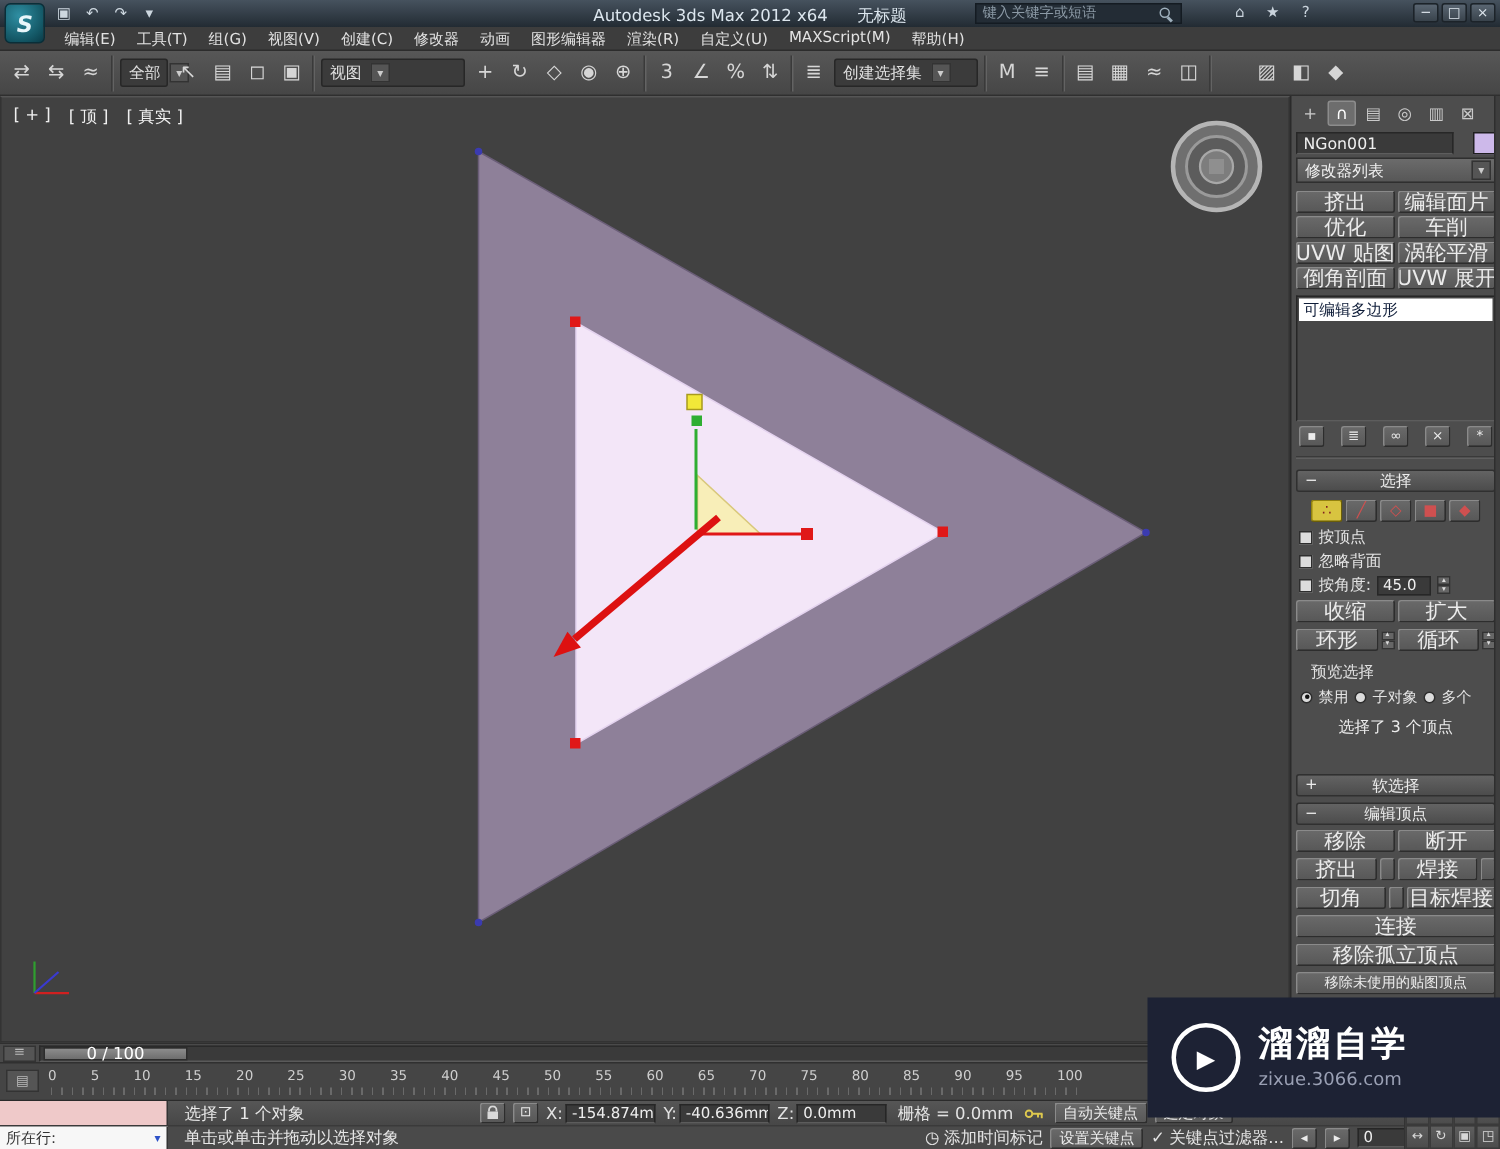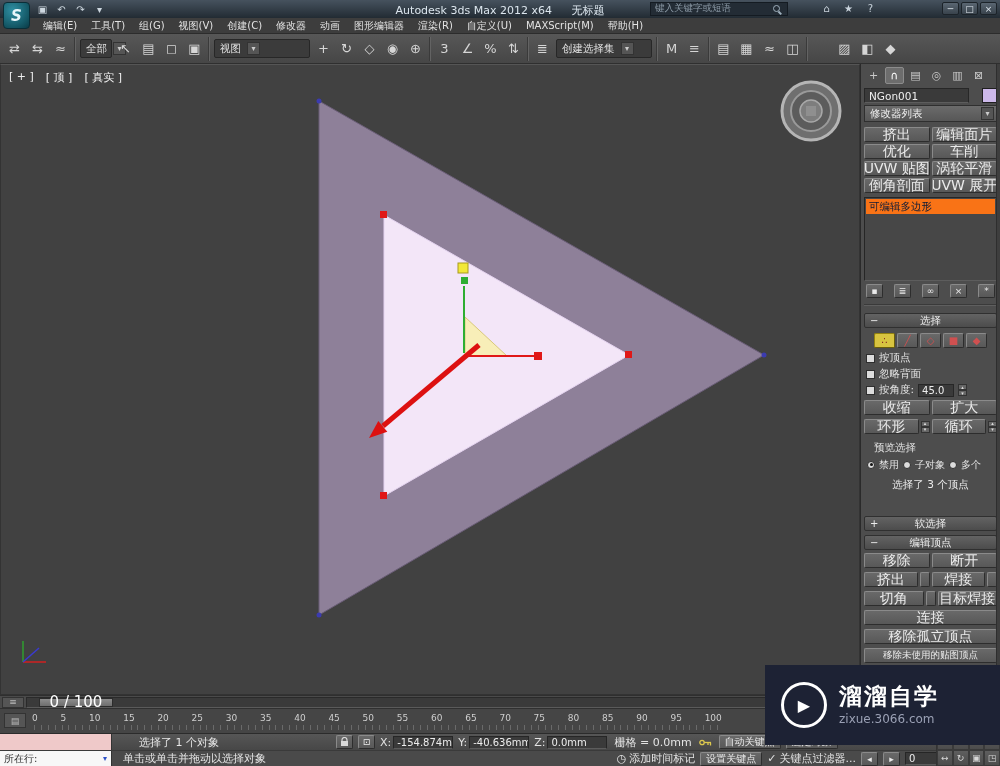--- a/index.html
+++ b/index.html
@@ -40,42 +40,42 @@
 
 .mainrow{display:flex;height:669px}
 .leftcol{width:860px;display:flex;flex-direction:column}
 .viewport{flex:1;position:relative;background:#414141;border:1px solid #333;border-top-color:#555;overflow:hidden}
 .vplabel{position:absolute;top:5px;left:8px;display:flex;gap:12px;font-size:11px;color:#f0f0f0;z-index:5}
 .scene{position:absolute;left:0;top:0;width:100%;height:100%}
 
 .timeslider{height:13px;background:#4a4a4a;border-top:1px solid #2f2f2f;display:flex;align-items:center;gap:2px;padding:0 2px}
 .ts-icon{width:22px;height:11px;display:flex;align-items:center;justify-content:center;color:#bbb;font-size:9px;background:#555;border:1px solid #333;flex:none}
 .ts-track{flex:1;height:11px;background:#3a3a3a;border:1px solid #2a2a2a;border-bottom-color:#5a5a5a;position:relative}
-.ts-handle{position:absolute;left:12px;top:0;width:74px;height:9px;background:linear-gradient(#8d8d8d,#6e6e6e);border:1px solid #2c2c2c;display:flex;align-items:center;justify-content:center;font-size:15px;color:#fff}
+.ts-handle{position:absolute;left:2px;top:0;width:96px;height:9px;background:linear-gradient(#8d8d8d,#6e6e6e);border:1px solid #2c2c2c;display:flex;align-items:center;justify-content:center;font-size:11px;color:#fff}
 
 .ruler{height:25px;background:#454545;border-top:1px solid #303030;position:relative}
 .ruler-icon{position:absolute;left:4px;top:4px;width:22px;height:15px;display:flex;align-items:center;justify-content:center;color:#bbb;font-size:9px;background:#555;border:1px solid #333}
 .ticks{position:absolute;left:32px;width:690px;top:4px;display:flex;justify-content:space-between;font-size:9px;color:#cfcfcf}
 .tickmarks{position:absolute;left:34px;width:690px;bottom:3px;height:5px;background:repeating-linear-gradient(90deg,#6a6a6a 0 1px,transparent 1px 6.9px)}
 
 
 .cpanel{width:140px;background:#4d4d4d;border-left:1px solid #2a2a2a;padding:2px 3px;position:relative;font-size:10.5px;display:flex;flex-direction:column;gap:2px;overflow:hidden}
 .raised{background:linear-gradient(#696969,#585858);border:1px solid;border-color:#8a8a8a #2d2d2d #2d2d2d #8a8a8a;border-radius:2px;color:#ebebeb}
 .ptabs{display:flex;gap:2px;padding:1px 0 2px}
 .ptab{width:19px;height:17px;display:flex;align-items:center;justify-content:center;color:#c9c9c9;font-size:11px;border:1px solid transparent}
 .ptab.active{background:#6d6d6d;border:1px solid #8c8c8c;border-radius:2px;color:#fff}
 .namerow{display:flex;gap:13px;align-items:flex-end}
 .namefield{flex:1;height:15px;background:#3a3a3a;border:1px solid #272727;border-bottom-color:#5d5d5d;color:#efefef;padding:0 4px;display:flex;align-items:center}
 .swatch{width:15px;height:15px;background:#cdb9ea;border:1px solid #1f1f1f;flex:none}
 .modlist{height:17px;background:linear-gradient(#6b6b6b,#575757);border:1px solid #2f2f2f;display:flex;align-items:center;padding:0 2px 0 5px;color:#f0f0f0}
 .modlist .lbl{flex:1}
 .modgrid{display:grid;grid-template-columns:1fr 1fr;gap:2px;margin:3px 0 2px}
 .pbtn{height:15px;display:flex;align-items:center;justify-content:center;font-size:14px;white-space:nowrap;overflow:hidden}
 .stack{height:84px;background:#474747;border:1px solid #262626;border-bottom-color:#5d5d5d;padding:1px}
-.stackrow{height:15px;background:#f97316;color:#0e1c38;display:flex;align-items:center;gap:4px;padding:0 3px;font-size:10.5px}
+.stackrow{height:15px;background:#ffffff;color:#0e1c38;display:flex;align-items:center;gap:4px;padding:0 3px;font-size:10.5px}
 .stackicons{display:flex;justify-content:space-between;padding:1px 2px}
 .sibtn{width:17px;height:14px;display:flex;align-items:center;justify-content:center;font-size:9px}
 .psep{border-top:1px solid #3a3a3a;border-bottom:1px solid #5f5f5f;margin:3px 0}
 .rollout{height:15px;background:linear-gradient(#636363,#4c4c4c);border:1px solid #303030;border-radius:2px;display:flex;align-items:center;justify-content:center;color:#ececec;position:relative;margin-top:2px;flex:none}
 .rsign{position:absolute;left:5px;font-size:10px}
 .sobjrow{display:flex;gap:2px;justify-content:center;margin:3px 0 1px}
 .sobtn{width:21px;height:15px;display:flex;align-items:center;justify-content:center;color:#cf5050;font-size:10px}
 .sobtn.active{background:#d8c440;border-color:#93820f #6b5e08 #6b5e08 #93820f;color:#802020}
 .chkrow{display:flex;align-items:center;gap:4px;height:14px;padding:0 2px;color:#e4e4e4}
 .chk{width:9px;height:9px;background:#dcdcdc;border:1px solid #2e2e2e;flex:none}
@@ -89,21 +89,21 @@
 .radiorow{display:flex;align-items:center;gap:4px;padding:0 3px;height:13px;color:#e4e4e4;font-size:10px}
 .radio{width:8px;height:8px;border-radius:50%;background:#dcdcdc;border:1px solid #2e2e2e;position:relative;flex:none}
 .radio.on::after{content:"";position:absolute;left:1.5px;top:1.5px;width:3px;height:3px;border-radius:50%;background:#111}
 .pstatus{text-align:center;color:#ececec;margin:5px 0 20px}
 .smalltext{font-size:9.5px}
 .pscroll{position:absolute;right:0;top:0;bottom:0;width:4px;background:#3e3e3e;border-left:1px solid #2e2e2e}
 
 
 .status1{height:17px;background:linear-gradient(#565656,#474747);border-top:1px solid #2b2b2b;display:flex;align-items:center;gap:5px;padding-right:66px}
 .pinkbox{width:112px;height:100%;background:#efc9c9;border-right:1px solid #333;flex:none}
-.selstatus{margin-left:22px;color:#e8e8e8;width:192px;white-space:nowrap;overflow:hidden}
+.selstatus{margin-left:6px;color:#e8e8e8;width:192px;white-space:nowrap;overflow:hidden}
 .sbtn{width:17px;height:14px;display:flex;align-items:center;justify-content:center;flex:none;font-size:9px}
 .coord{display:flex;align-items:center;gap:2px;color:#e3e3e3;white-space:nowrap}
 .coordfield{width:60px;height:13px;background:#3a3a3a;border:1px solid #262626;border-bottom-color:#5c5c5c;color:#ededed;font-size:10px;display:flex;align-items:center;padding:0 3px;white-space:nowrap;overflow:hidden}
 .gridlabel{color:#e3e3e3;margin-left:2px;white-space:nowrap}
 .keybtn{height:14px;padding:0 5px;display:flex;align-items:center;justify-content:center;font-size:10px;white-space:nowrap}
 .status2{height:16px;background:#4a4a4a;border-top:1px solid #3a3a3a;display:flex;align-items:center;gap:5px;padding-right:32px}
 .whitebox{width:112px;height:100%;background:#f7f7f7;color:#333;display:flex;align-items:center;padding:0 4px;font-size:10px;border-right:1px solid #333;gap:2px;flex:none}
 .whitebox .dd{color:#2d52c8;margin-left:auto;font-size:8px}
 .prompt{margin-left:6px;color:#e6e6e6;white-space:nowrap}
 .timetag{margin-left:auto;display:flex;align-items:center;gap:3px;color:#e3e3e3;white-space:nowrap}

